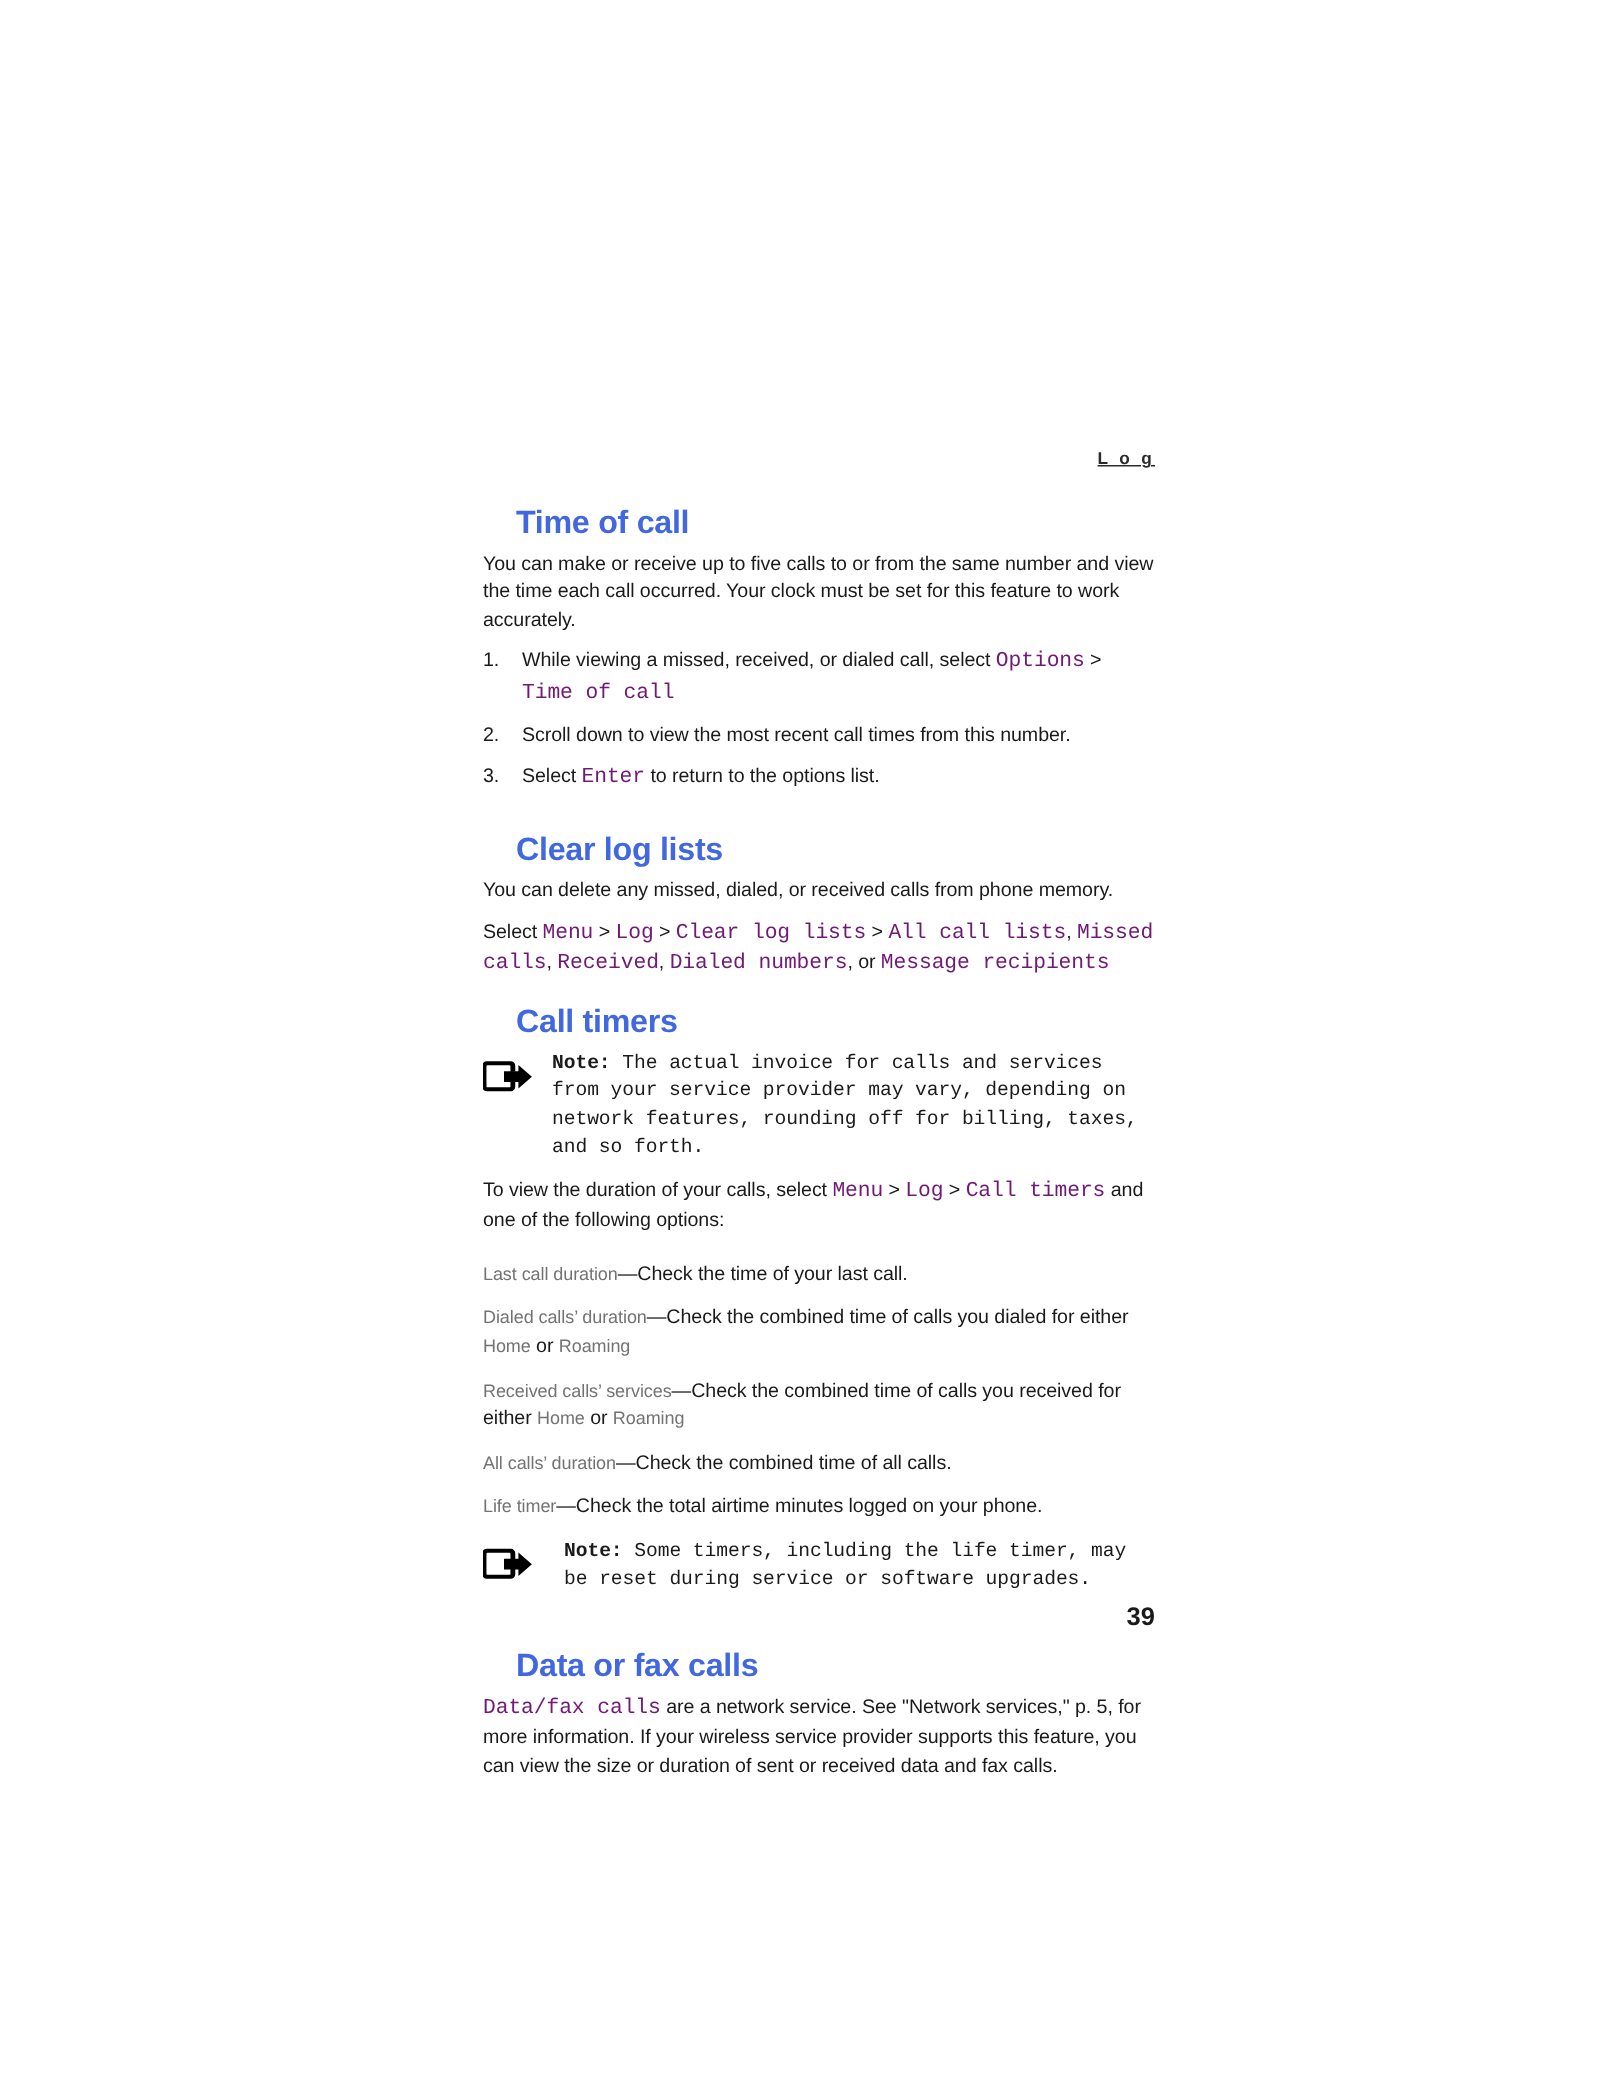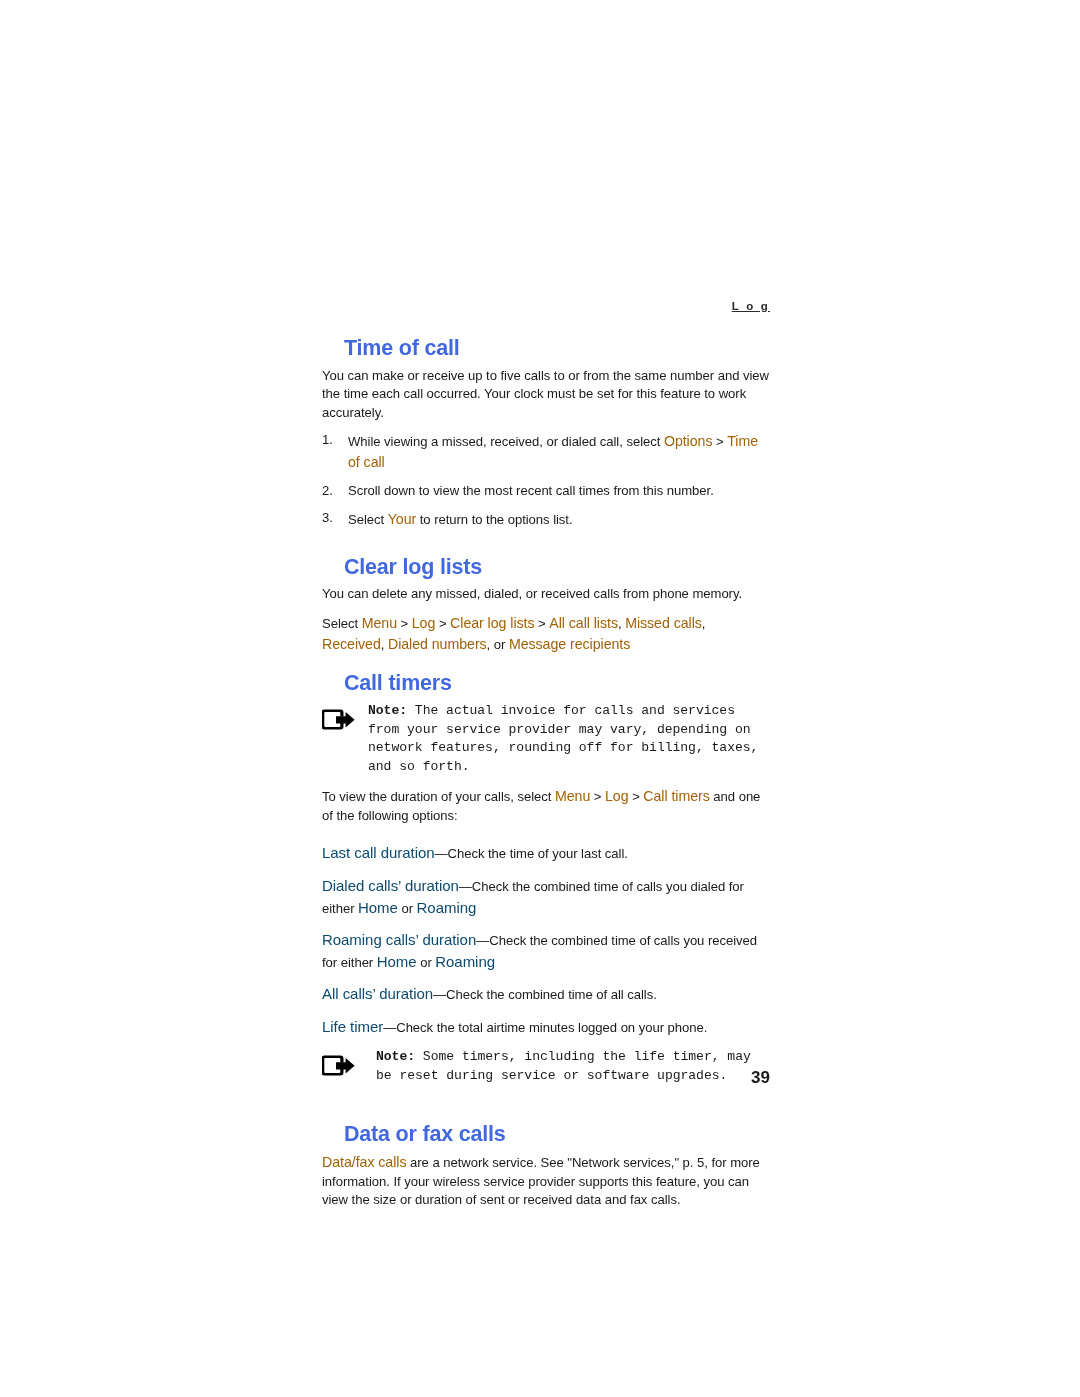--- a/index.html
+++ b/index.html
@@ -46,22 +46,23 @@
   }
   p.body {
     margin: 0 0 9px 0;
     font-size: 13.1px;
     line-height: 1.42;
     color: #1a1a1a;
     letter-spacing: -0.05px;
   }
   p.body.last { margin-bottom: 12px; }
   a.ui, span.ui {
-    color: #a16207;
+    color: #701a75;
     text-decoration: none;
+    font-family: Liberation Mono, monospace;
   }
   .kw {
     color: #3a68dd;
     font-size: 14.2px;
   }
   
   ol.steps {
     margin: 4px 0 0 0;
     padding: 0;
     list-style: none;
@@ -105,22 +106,22 @@
   .note .note-text b { font-weight: 700; }
   .note.indent .note-text { padding-left: 8px; }
   
   p.option {
     margin: 0 0 11px 0;
     font-size: 13.1px;
     line-height: 1.42;
     letter-spacing: -0.05px;
   }
   p.option .term {
-    color: #0c4a6e;
-    font-size: 15px;
+    color: #737373;
+    font-size: 12px;
   }
   p.option .dash { color: #1a1a1a; }
   .spacer-sm { height: 8px; }
   .spacer-md { height: 16px; }
   .spacer-lg { height: 26px; }
   .page-number {
     position: absolute;
     left: 0;
     top: 1068px;
     width: 770px;
@@ -144,21 +145,21 @@
     <p class="body">You can make or receive up to five calls to or from the same number and view the time each call occurred. Your clock must be set for this feature to work accurately.</p>
 
     <ol class="steps">
       <li>
         <span class="num">1.</span><span>While viewing a missed, received, or dialed call, select </span><span class="ui kw">Options</span><span> &gt; </span><span class="ui kw">Time of call</span>
       </li>
       <li>
         <span class="num">2.</span><span>Scroll down to view the most recent call times from this number.</span>
       </li>
       <li>
-        <span class="num">3.</span><span>Select </span><span class="ui kw">Your</span><span> to return to the options list.</span>
+        <span class="num">3.</span><span>Select </span><span class="ui kw">Enter</span><span> to return to the options list.</span>
       </li>
     </ol>
 
     <div class="spacer-md"></div>
 
     <h2 class="section-head">Clear log lists</h2>
 
     <p class="body">You can delete any missed, dialed, or received calls from phone memory.</p>
 
     <p class="body">
@@ -189,21 +190,21 @@
 
     <p class="option">
       <span class="term">Last call duration</span><span class="dash">—</span><span>Check the time of your last call.</span>
     </p>
 
     <p class="option">
       <span class="term">Dialed calls’ duration</span><span class="dash">—</span><span>Check the combined time of calls you dialed for either </span><span class="term">Home</span><span> or </span><span class="term">Roaming</span>
     </p>
 
     <p class="option">
-      <span class="term">Roaming calls’ duration</span><span class="dash">—</span><span>Check the combined time of calls you received for either </span><span class="term">Home</span><span> or </span><span class="term">Roaming</span>
+      <span class="term">Received calls’ services</span><span class="dash">—</span><span>Check the combined time of calls you received for either </span><span class="term">Home</span><span> or </span><span class="term">Roaming</span>
     </p>
 
     <p class="option">
       <span class="term">All calls’ duration</span><span class="dash">—</span><span>Check the combined time of all calls.</span>
     </p>
 
     <p class="option">
       <span class="term">Life timer</span><span class="dash">—</span><span>Check the total airtime minutes logged on your phone.</span>
     </p>
 

